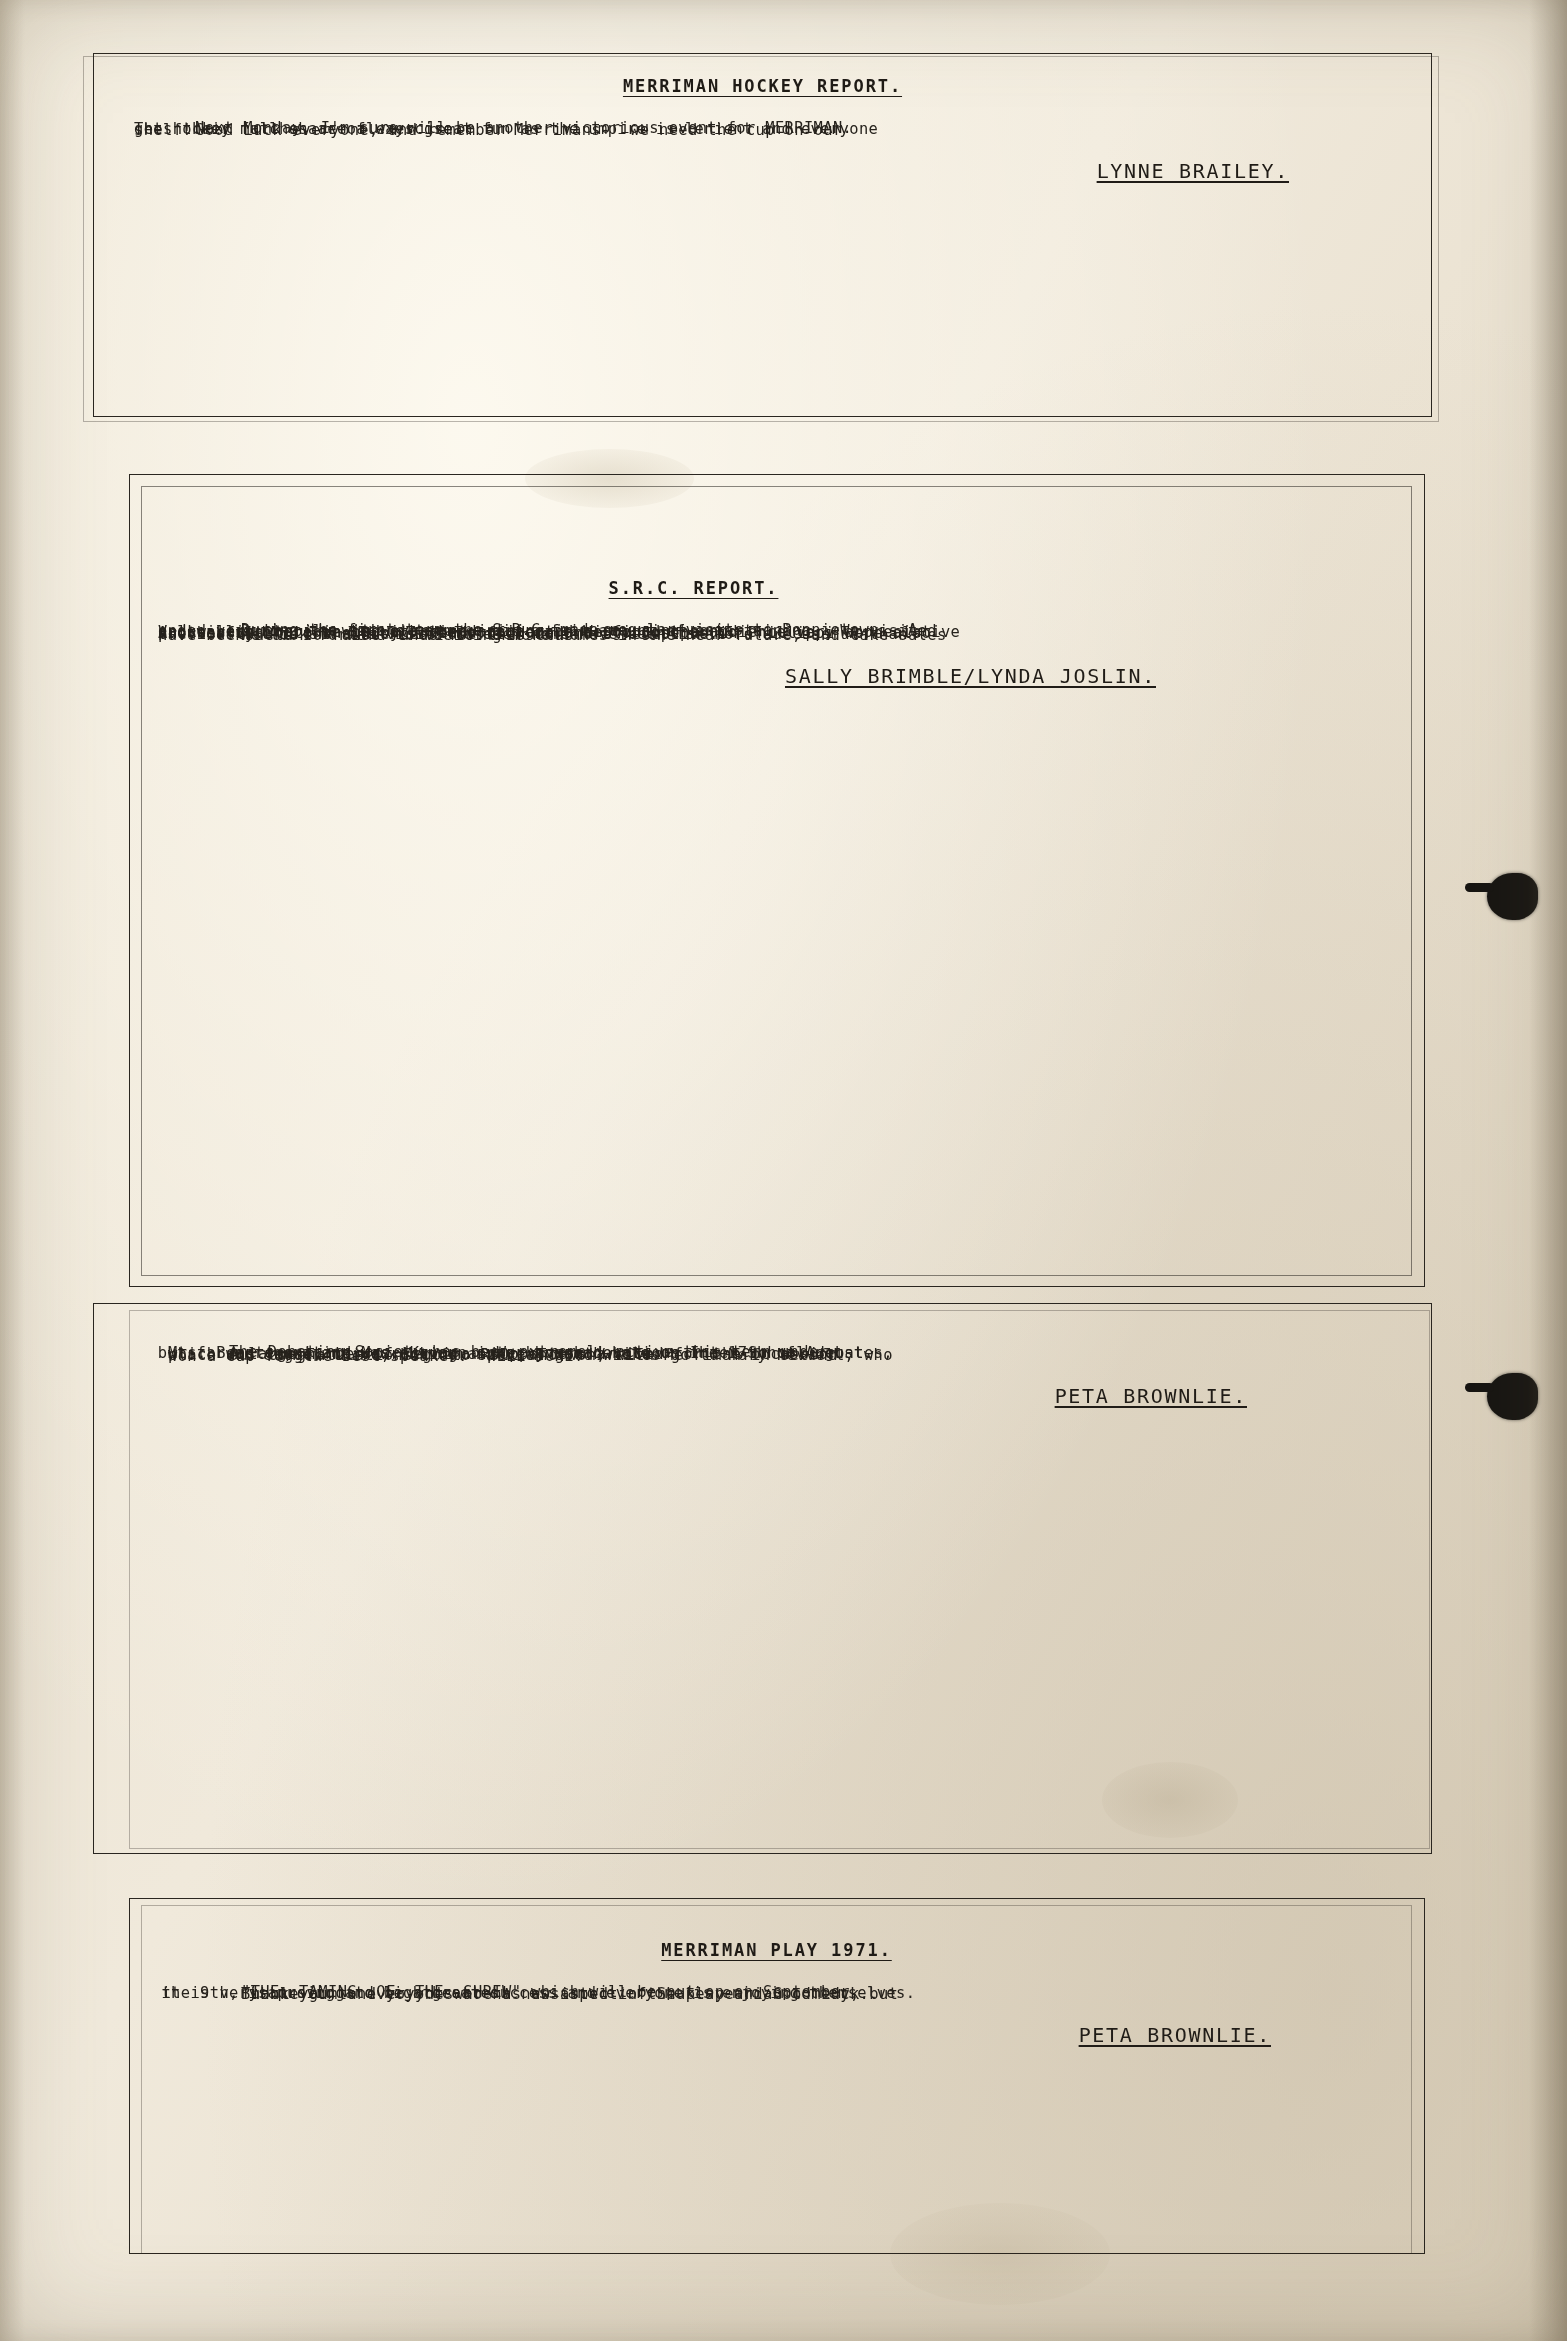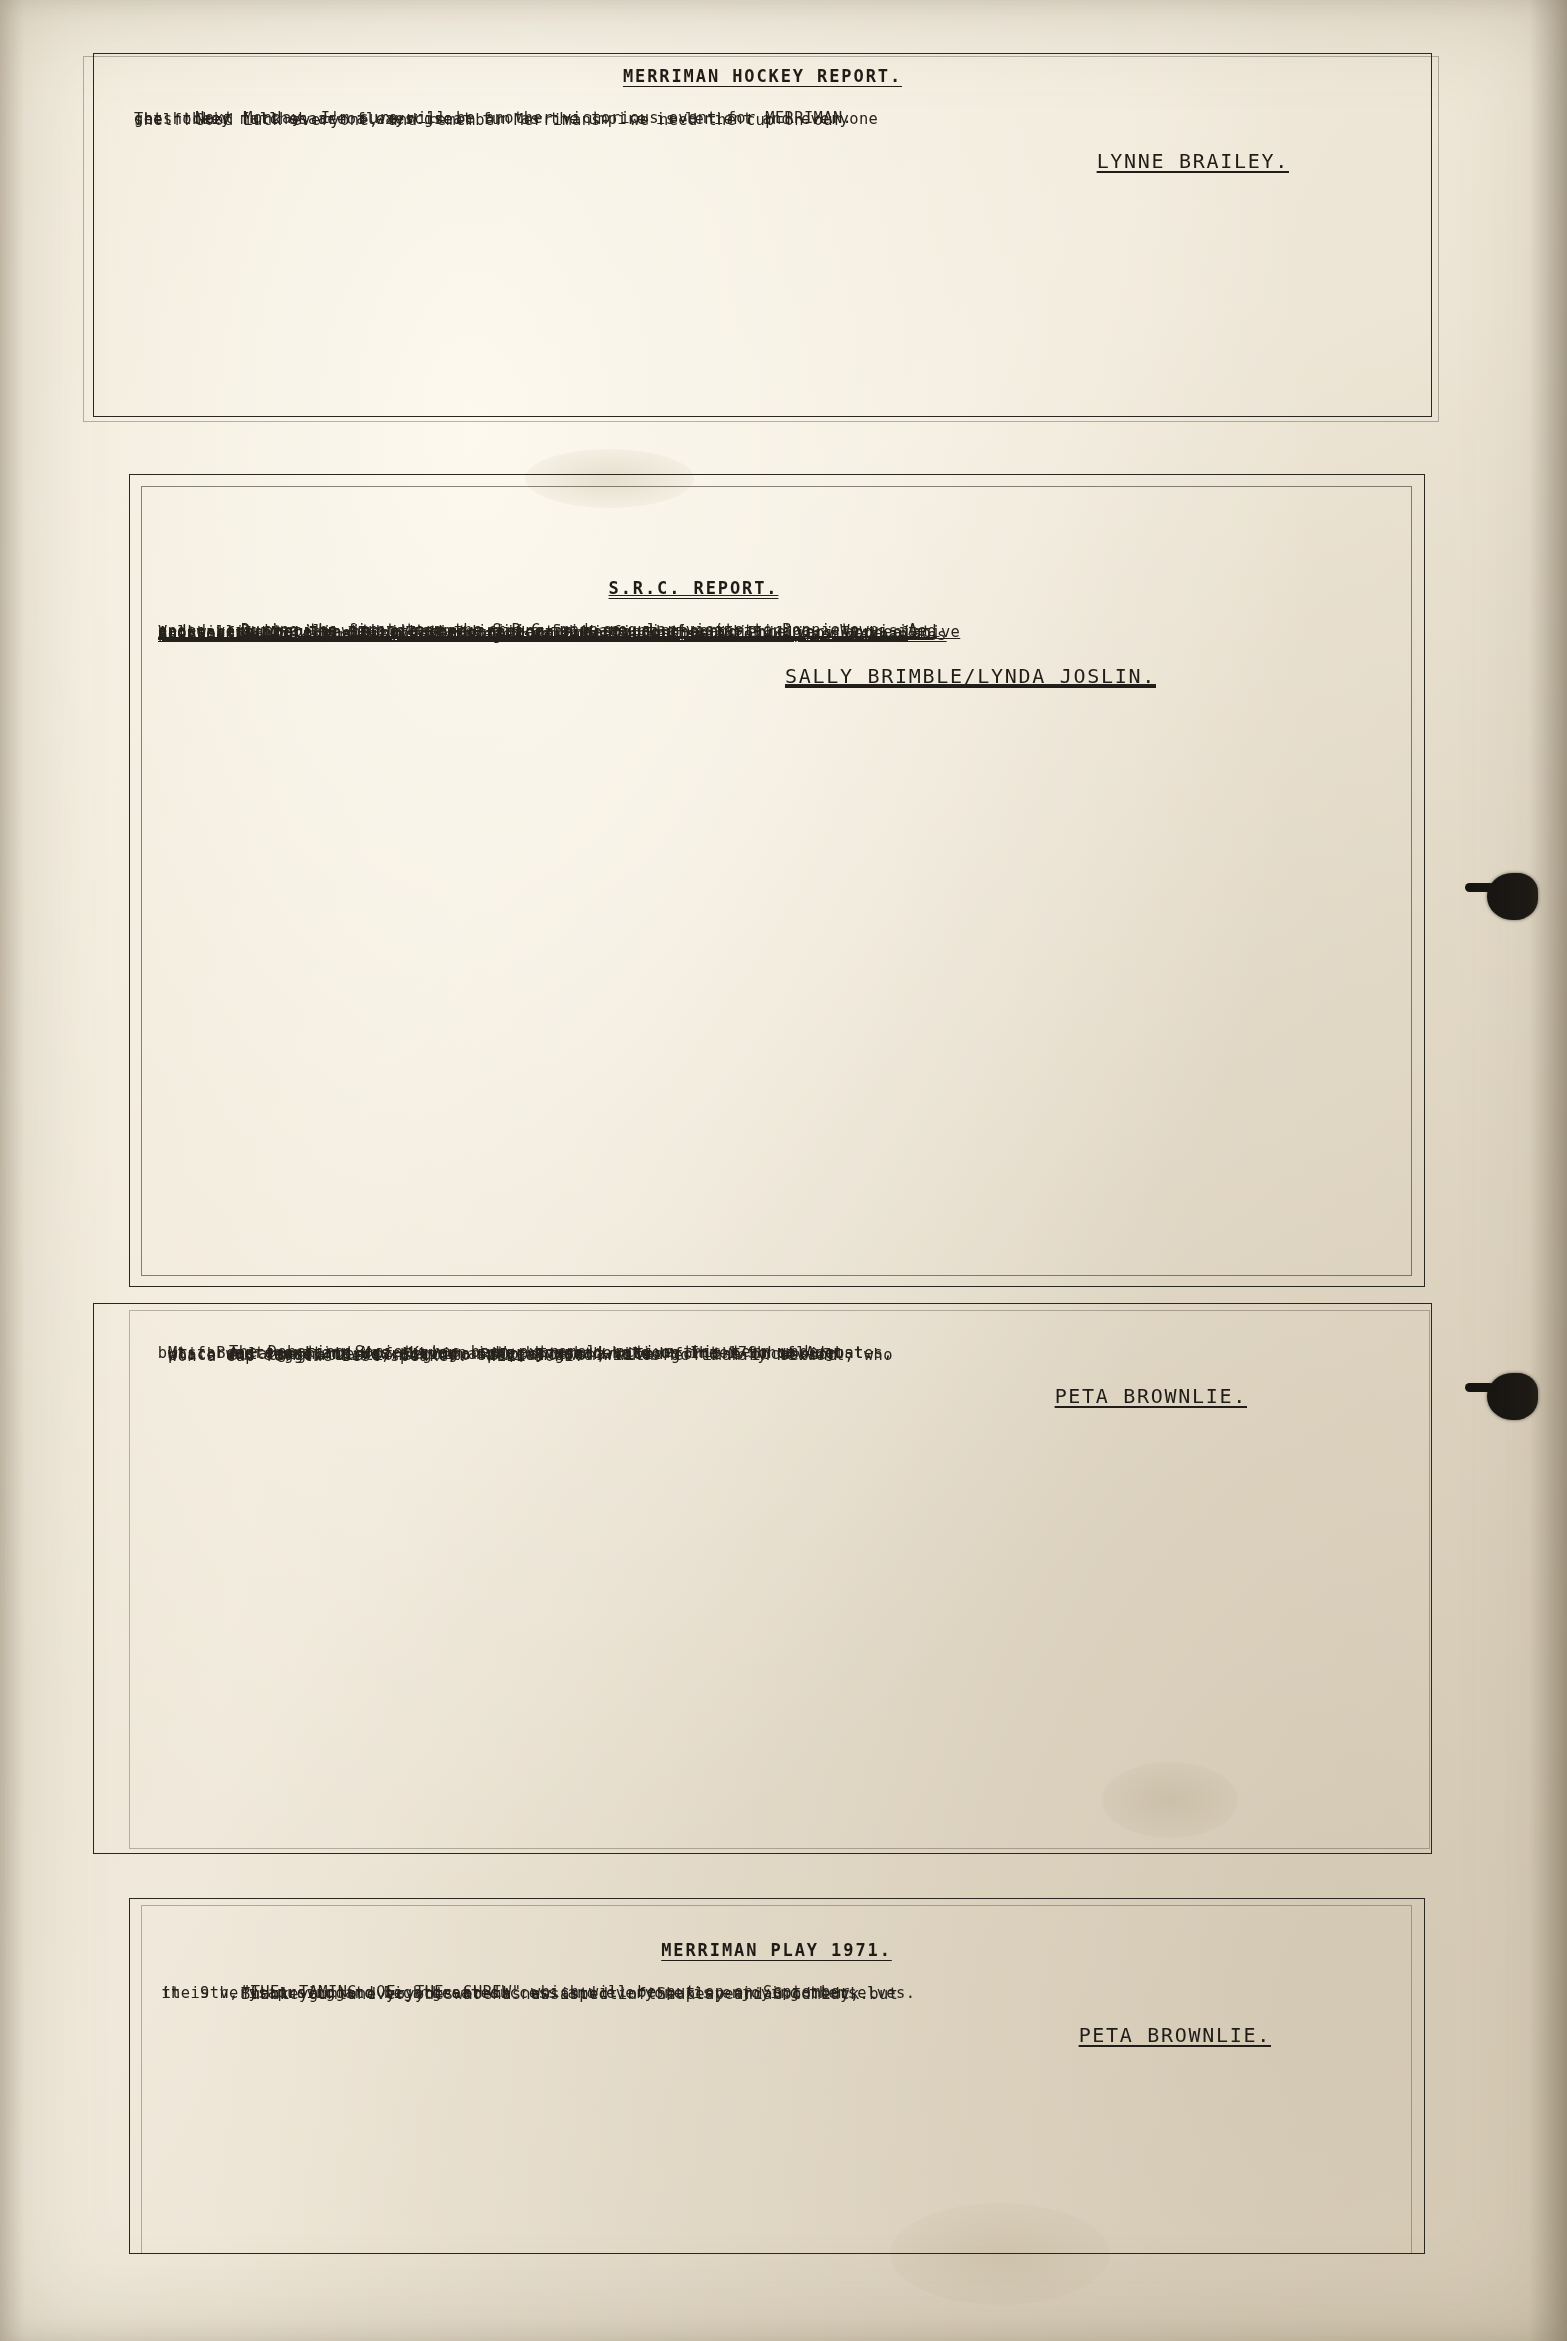--- a/index.html
+++ b/index.html
@@ -127,33 +127,33 @@
 
 <div class="page">
   <div class="paper-tint"></div>
 
   <div class="smudge" style="left:1102px;top:1762px;width:136px;height:76px;background:radial-gradient(ellipse,rgba(188,175,150,0.45),rgba(188,175,150,0));"></div>
   <div class="smudge" style="left:525px;top:449px;width:169px;height:59px;background:radial-gradient(ellipse,rgba(200,188,163,0.40),rgba(200,188,163,0));"></div>
   <div class="smudge" style="left:890px;top:2203px;width:220px;height:102px;background:radial-gradient(ellipse,rgba(196,183,158,0.45),rgba(196,183,158,0));"></div>
 
   <div class="box" style="left:93px;top:53px;width:1339px;height:364px;"></div>
   <div class="box" style="left:83px;top:56px;width:1356px;height:366px;border-color:rgba(42,38,32,0.32);"></div>
-  <div class="box-inner content" style="left:95px;top:44px;width:1335px;height:361px;">
+  <div class="box-inner content" style="left:95px;top:54px;width:1335px;height:361px;">
     <div class="sect-title">MERRIMAN  HOCKEY  REPORT.</div>
     <p class="para"><span>Next Monday, I'm sure will be another victorious event for MERRIMAN.</span></p>
     <p class="para noindent" style="margin-top:-38px;"><span>The hockey matches are always great fun as the umpire is lenient and everyone</span></p>
     <p class="para noindent" style="margin-top:-38px;"><span>gets their full share of exercise.</span></p>
     <p class="para" style="margin-top:-38px;"><span>Good Luck everyone, and remember Merrimans-  we need the cup on our</span></p>
     <p class="para noindent" style="margin-top:-38px;"><span>shelf!</span></p>
     <div class="sign pad-r-1"><span>LYNNE  BRAILEY.</span></div>
   </div>
 
   <div class="box" style="left:129px;top:474px;width:1296px;height:813px;"></div>
   <div class="box" style="left:141px;top:486px;width:1271px;height:790px;border-color:rgba(42,38,32,0.55);"></div>
-  <div class="box-inner content" style="left:141px;top:500px;width:1105px;height:776px;text-decoration:underline;">
+  <div class="box-inner content" style="left:141px;top:500px;width:1105px;height:776px;">
     <div class="sect-title" style="margin-top:56px;">S.R.C.  REPORT.</div>
     <p class="para"><span>During the first term the S.R.C. made regular visits to Bonnietown.  A</span></p>
     <p class="para noindent" style="margin-top:-38px;margin-left:-22px;"><span>ended very happily with everyone joining in a gay sing-song.</span></p>
     <p class="para" style="margin-top:-38px;"><span>During the second term we did a fair amount of entertaining.  We visited</span></p>
     <p class="para noindent" style="margin-top:-38px;margin-left:-22px;"><span>Valkenberg where we had a variety concert.  We found the audience very appreciative</span></p>
     <p class="para noindent" style="margin-top:-38px;margin-left:-22px;"><span>and willing to join in with the dancing and singing.</span></p>
     <p class="para noindent" style="margin-top:-38px;margin-left:-22px;"><span>Another visit to the Ruby Ardendorff Home and St. Josephs in Phillippi were also</span></p>
     <p class="para noindent" style="margin-top:-38px;margin-left:-22px;"><span>successful.</span></p>
     <p class="para" style="margin-top:-38px;"><span>All in all the visits to each home have been far more successful than</span></p>
     <p class="para noindent" style="margin-top:-38px;margin-left:-22px;"><span>previously and the audiences have been far more receptive.</span></p>

